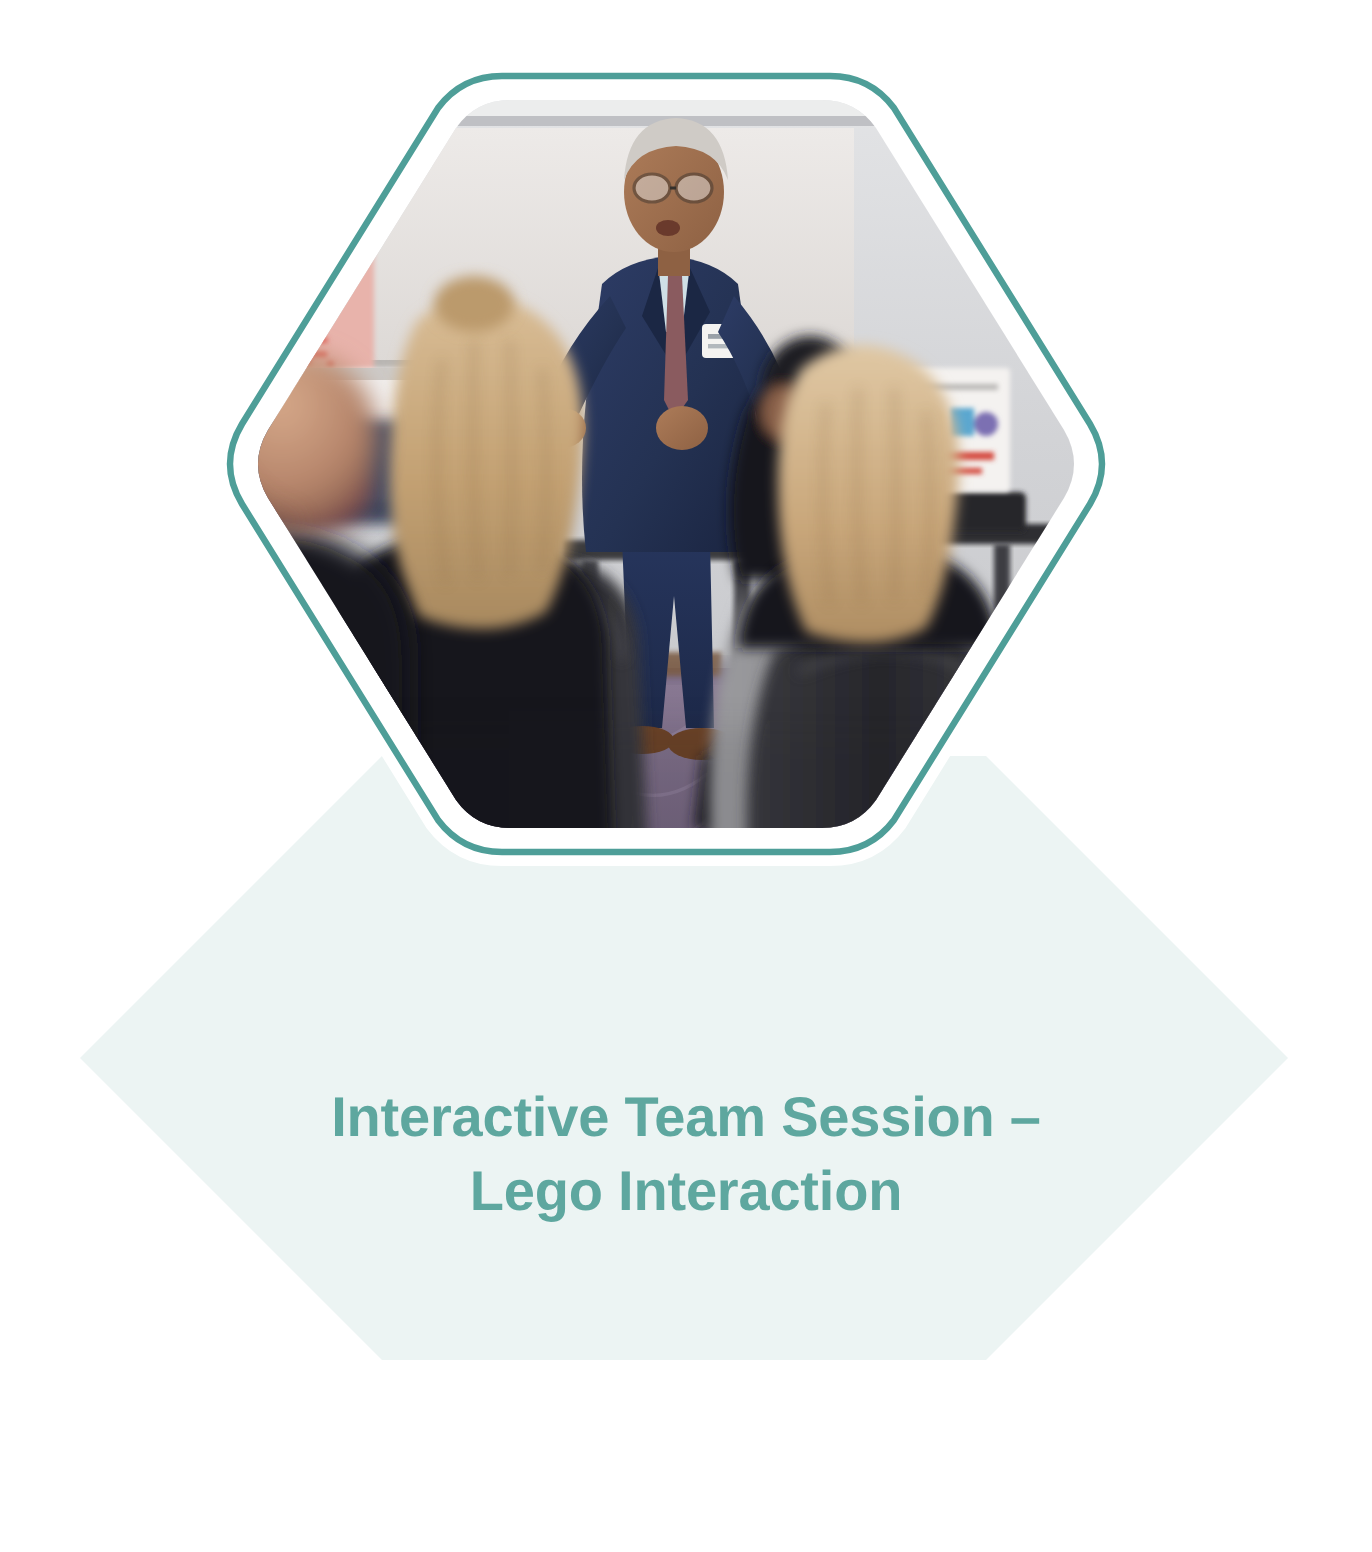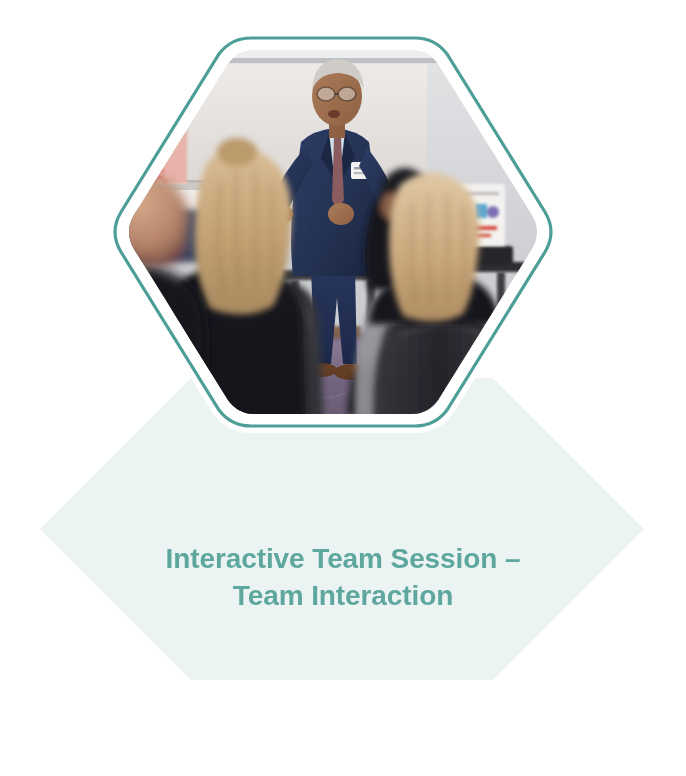--- a/index.html
+++ b/index.html
@@ -348,16 +348,16 @@
 
         <rect x="0" y="330" width="456" height="82" fill="#1b1b22" opacity="0.10" filter="url(#soft9)"></rect>
       </g>
 
       <use href="#hexOuter" fill="none" stroke="#4e9e98" stroke-width="3.2"></use>
     </svg>
   </div>
 
   <div class="caption">
     <span class="line">Interactive Team Session –</span>
-    <span class="line">Team Interaction</span>
+    <span class="line">Lego Interaction</span>
   </div>
 
 </div>
 
 </body></html>

